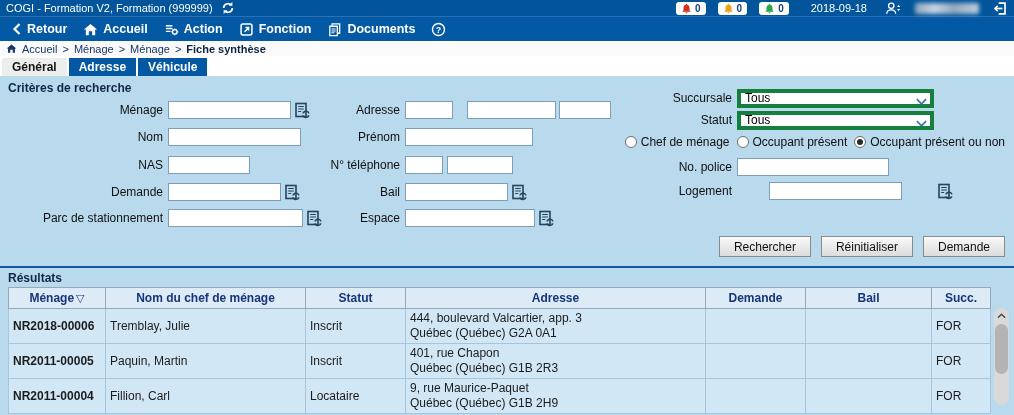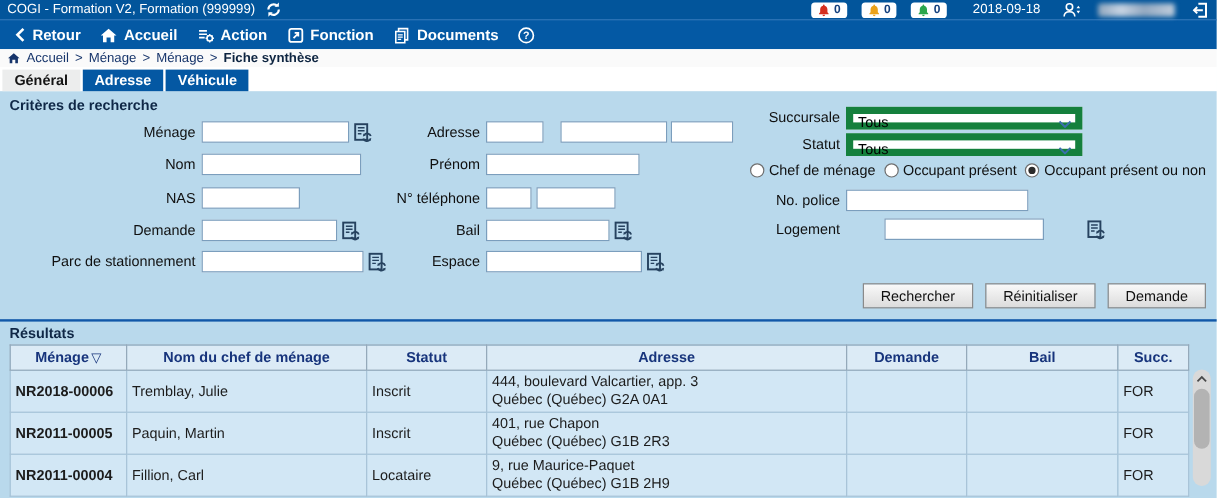--- a/index.html
+++ b/index.html
@@ -49,29 +49,29 @@
   .content{background:#b9d9ec;height:390px;box-sizing:border-box;}
   .section-heading{font-weight:bold;font-size:12px;color:#0f2746;padding:5px 8px 0 8px;}
   .form-area{position:relative;height:168px;}
   .frow{position:absolute;display:flex;align-items:center;height:22px;}
   .flabel{text-align:right;margin-right:5px;font-size:12px;color:#101010;white-space:nowrap;}
   .col-a .flabel{width:155px;}
   .col-b .flabel{width:150px;}
   .col-c .flabel{width:158px;}
   .col-a{left:8px;}
   .col-b{left:250px;}
-  .col-c{left:542px;}
+  .col-c{left:574px;}
   .tin{
     height:18px;border:1px solid #7b9ebd;background:#fff;font-size:12px;
     padding:0 3px;box-sizing:border-box;font-family:"Liberation Sans",sans-serif;
   }
   .lookup{margin-left:3px;cursor:pointer;display:flex;align-items:center;}
   .sel{
-    position:relative;height:19px;border:6px solid #15803d;background:#fff;
-    display:flex;font-size:12px;padding:0 18px 0 4px;
+    position:relative;height:19px;border:4px solid #15803d;background:#fff;
+    display:flex;align-items:center;font-size:12px;padding:0 18px 0 4px;
     box-sizing:border-box;cursor:pointer;
   }
   .sel .chev{position:absolute;right:3px;top:5px;}
   .radio-row{position:absolute;top:37px;right:9px;display:flex;align-items:center;gap:7px;height:20px;}
   .radio{display:flex;align-items:center;gap:4px;font-size:12px;color:#101010;cursor:pointer;}
   .rb{
     width:12px;height:12px;border-radius:50%;border:1px solid #6f6f6f;background:#fff;
     box-sizing:border-box;position:relative;flex:none;
   }
   .radio.checked .rb::after{

